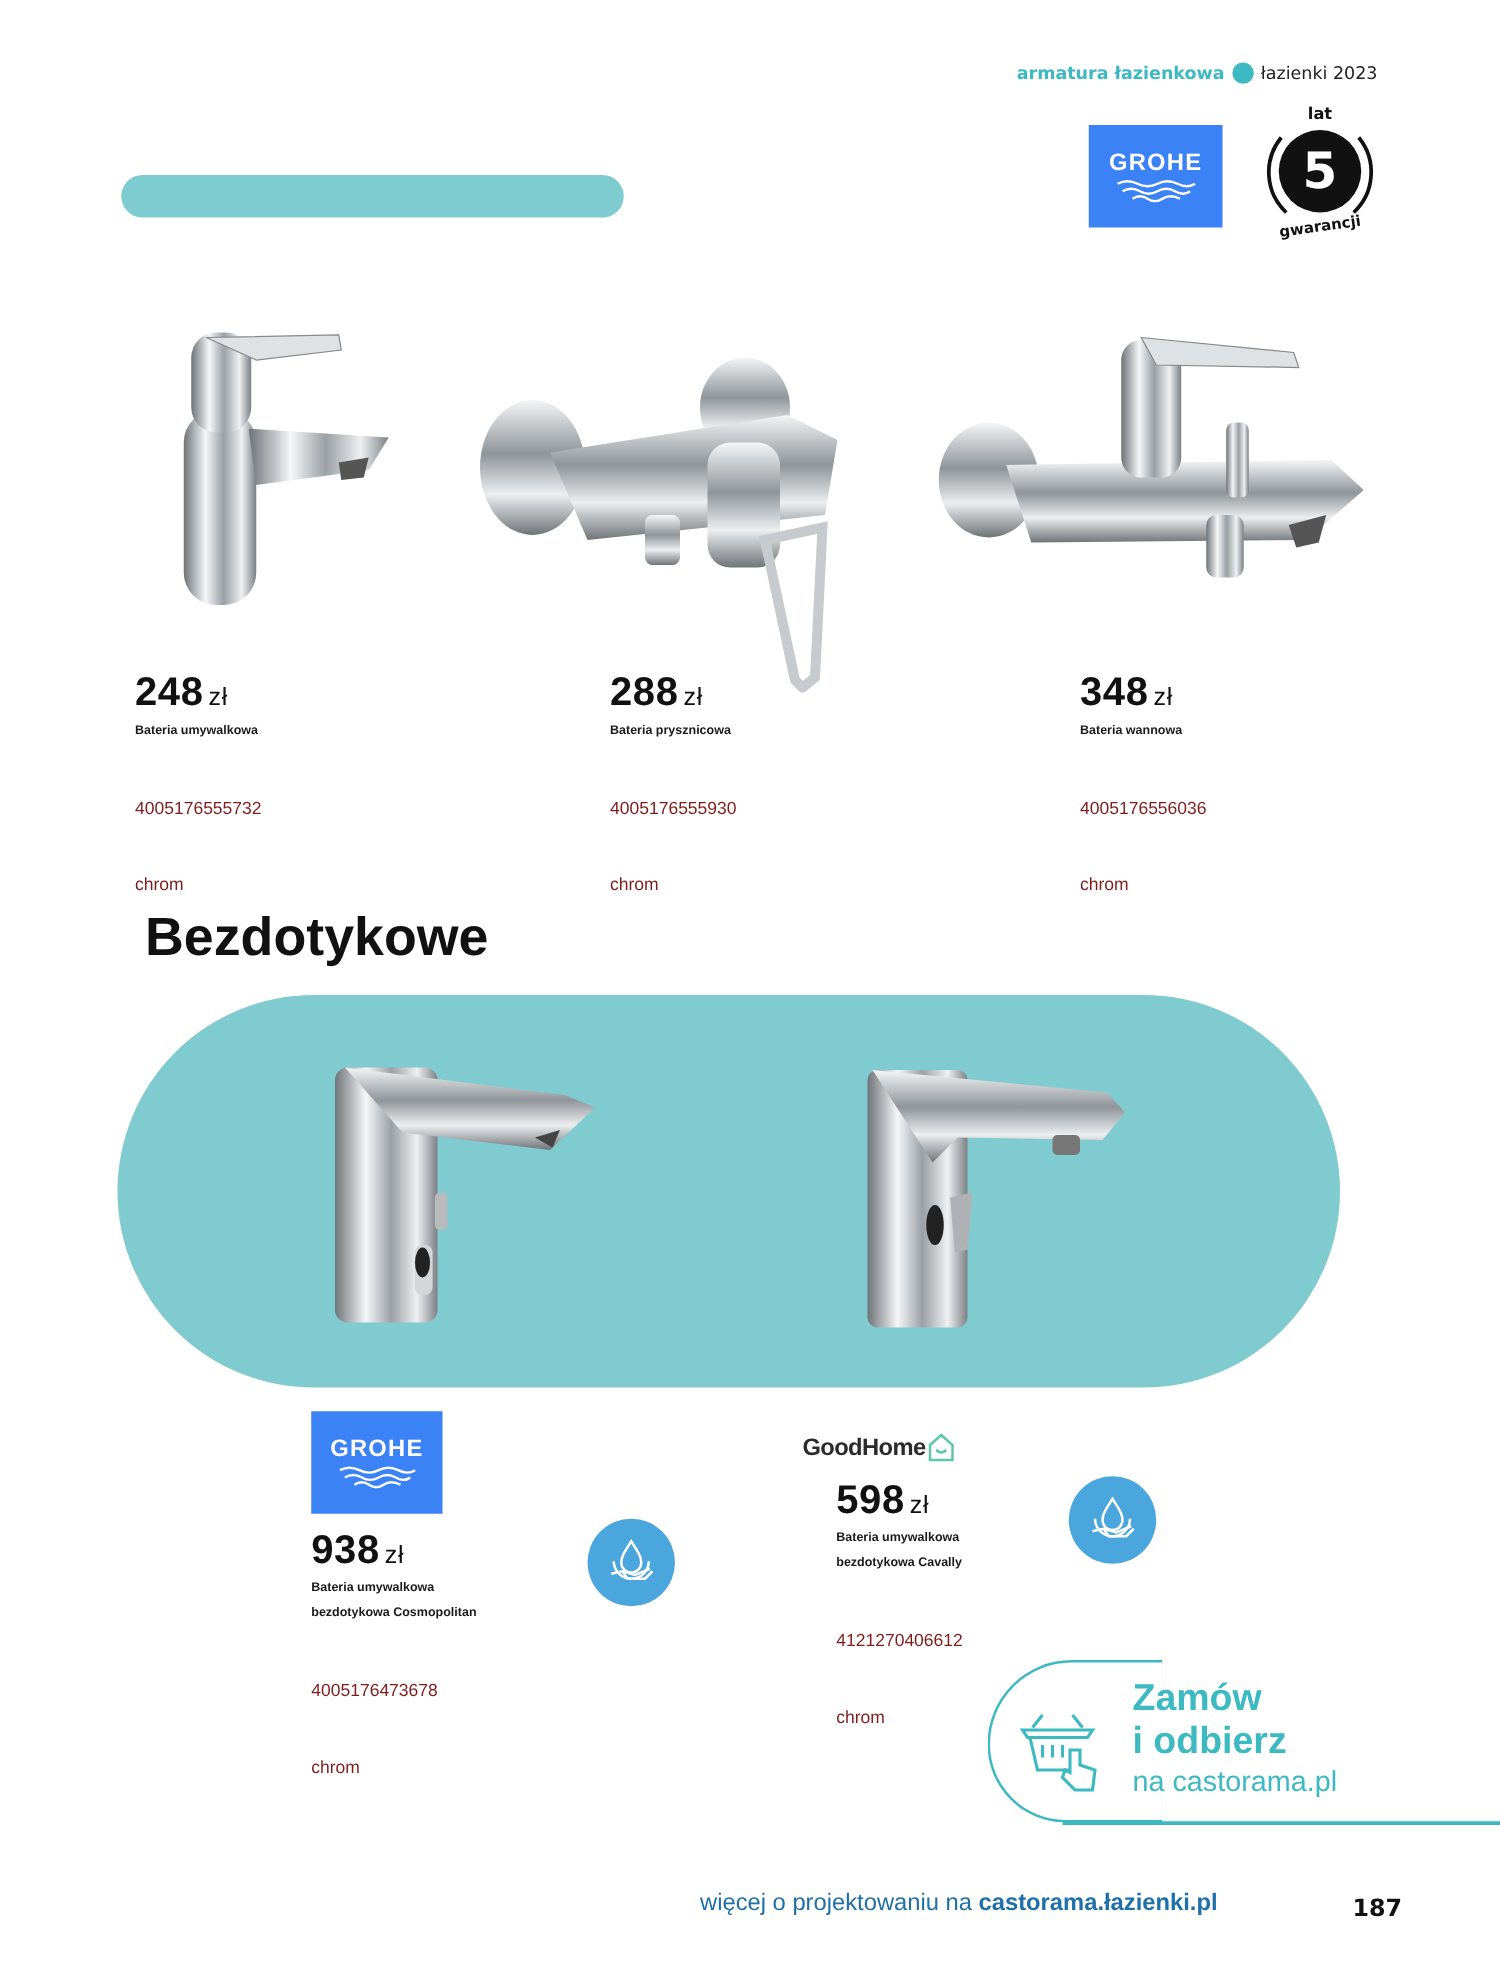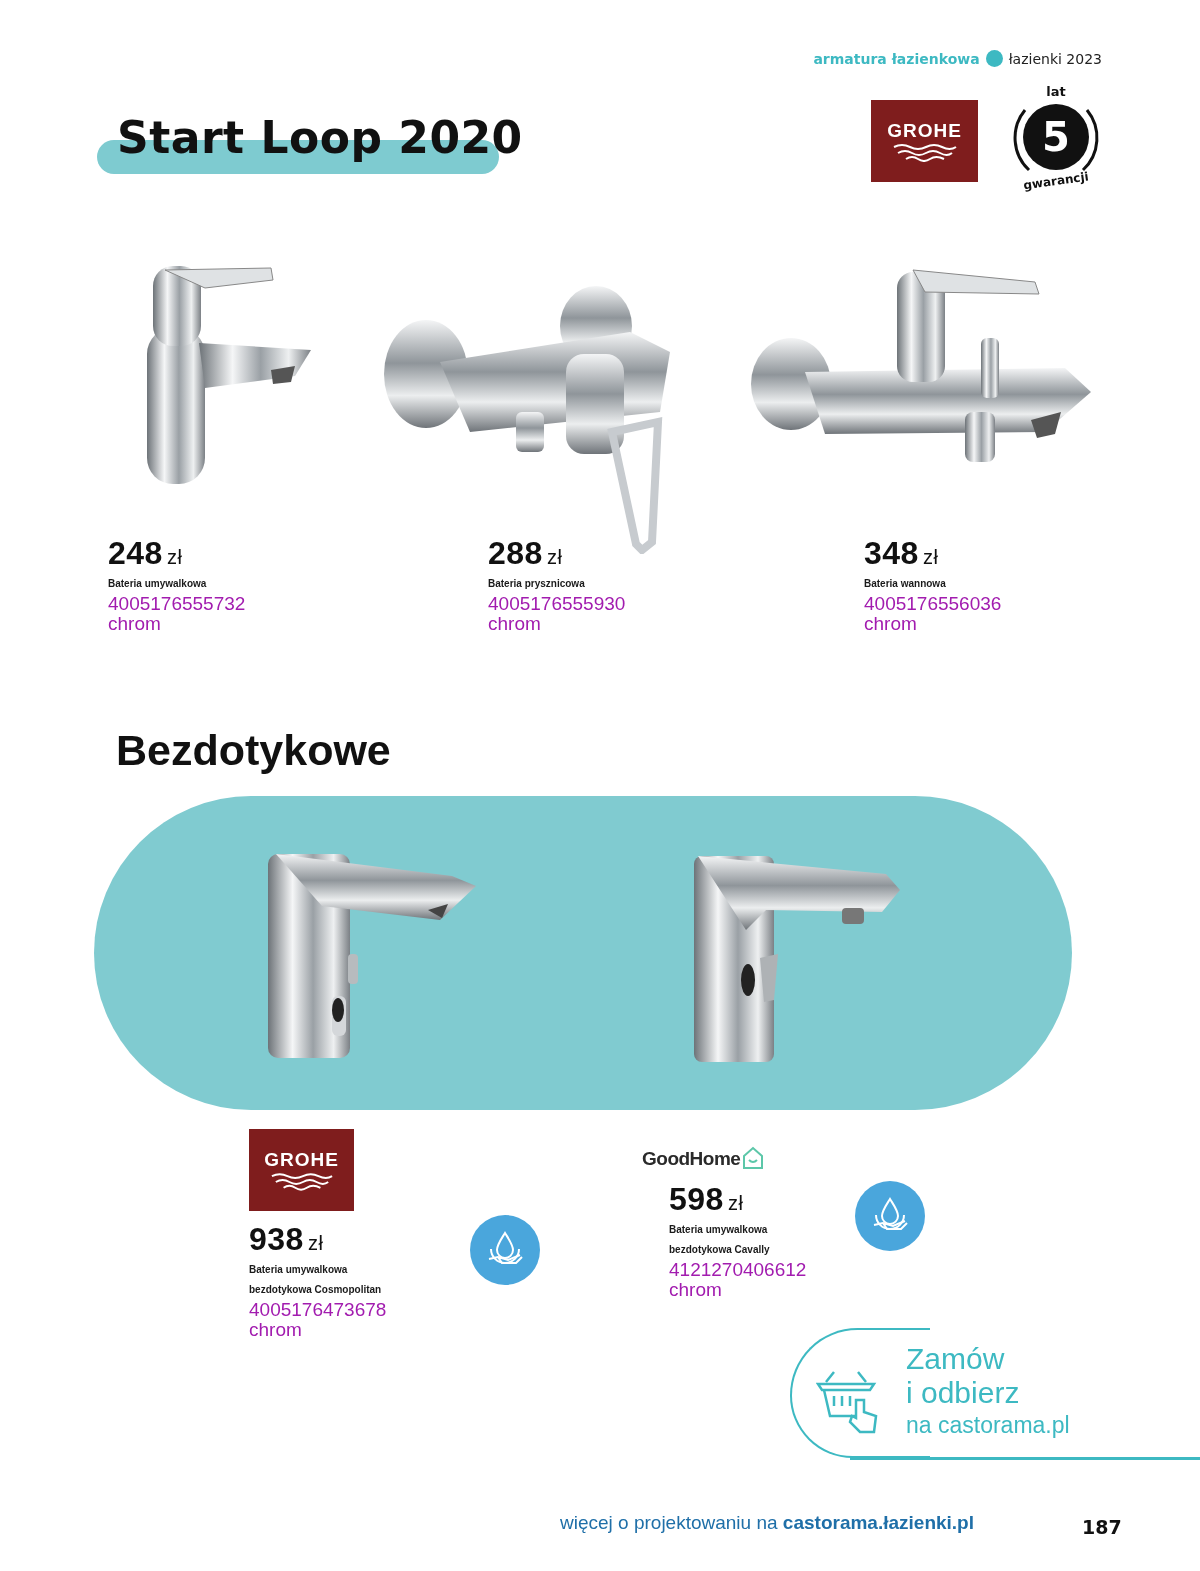--- a/index.html
+++ b/index.html
@@ -11,71 +11,70 @@
   
   .hdr { top: 50px; right: 98px; display: flex; align-items: center; gap: 6px; font-size: 14px; font-weight: bold; }
   .hdr .cat { color: #3db9c2; }
   .hdr .dot { width: 17px; height: 17px; border-radius: 50%; background: #3db9c2; display: inline-block; }
   .hdr .yr { color: #222; font-weight: normal; font-size: 14px; }
 
   .title-wrap { left: 97px; top: 112px; width: 402px; height: 62px; }
   .title-bar { position: absolute; left: 0; top: 28px; width: 402px; height: 34px; background: #7ecbd0; border-radius: 17px; }
   .title { position: absolute; left: 20px; top: 0; font-size: 44px; font-weight: bold; letter-spacing: 0.5px; color: #111; white-space: nowrap; }
 
-  .grohe { background: #7f1d1d; display: flex; flex-direction: column; align-items: center; justify-content: center; color: #fff; }
+  .grohe { background: #3b82f6; display: flex; flex-direction: column; align-items: center; justify-content: center; color: #fff; }
   .grohe .gtxt { font-family: "Liberation Sans", sans-serif; font-weight: bold; letter-spacing: 1px; }
   .grohe svg { display: block; }
 
   .warranty { left: 1007px; top: 86px; width: 98px; height: 104px; }
   .warranty .circle { position: absolute; left: 16px; top: 18px; width: 66px; height: 66px; border-radius: 50%; background: #111; color: #fff; font-weight: bold; font-size: 40px; display: flex; align-items: center; justify-content: center; }
   .warranty .lat { position: absolute; left: 0; right: 0; top: -2px; text-align: center; font-size: 13px; font-weight: bold; }
   .warranty .gw { position: absolute; left: 0; right: 0; bottom: 2px; text-align: center; font-size: 12px; font-weight: bold; transform: rotate(-8deg); }
 
   
   .pimg { display: block; }
   .pinfo { font-family: "Liberation Sans", sans-serif; }
   .price { font-size: 32px; font-weight: bold; letter-spacing: 0.5px; color: #111; line-height: 34px; }
   .price .cur { font-size: 20px; font-weight: normal; margin-left: 4px; }
   .pname { font-size: 10px; font-weight: bold; color: #1a1a1a; line-height: 20px; }
-  .pcode, .pcolor { font-size: 19px; color: #a21caf; line-height: 20px; }
+  .pcode, .pcolor { font-size: 14px; color: #7f1d1d; line-height: 20px; margin-top: 41px; }
 
   .sec2 { left: 116px; top: 726px; font-size: 43px; font-weight: bold; color: #111; font-family: "Liberation Sans", sans-serif; }
 
   .pill { left: 94px; top: 796px; width: 978px; height: 314px; background: #80cbd0; border-radius: 157px; }
 
   .touch-icon { width: 70px; height: 70px; border-radius: 50%; background: #4aa6dc; display: flex; align-items: center; justify-content: center; }
 
   .goodhome { left: 642px; top: 1146px; display: flex; align-items: flex-end; gap: 2px; font-family: "Liberation Sans", sans-serif; font-size: 19px; font-weight: bold; color: #2a2a2a; letter-spacing: -0.5px; }
 
   
   .promo { left: 790px; top: 1328px; width: 410px; height: 132px; }
   .promo .arc { position: absolute; left: 0; top: 0; width: 140px; height: 130px; border: 2px solid #3db9c2; border-right: none; border-radius: 70px 0 0 65px; }
   .promo .line { position: absolute; left: 60px; right: 0; bottom: 0; height: 3px; background: #3db9c2; }
-  .promo .l1, .promo .l2 { position: absolute; left: 116px; font-size: 30px; font-weight: normal; color: #3db9c2; font-family: "Liberation Sans", sans-serif; }
+  .promo .l1, .promo .l2 { position: absolute; left: 116px; font-size: 30px; font-weight: bold; color: #3db9c2; font-family: "Liberation Sans", sans-serif; }
   .promo .l1 { top: 14px; }
   .promo .l2 { top: 48px; }
   .promo .l3 { position: absolute; left: 116px; top: 84px; font-size: 23px; color: #3db9c2; font-family: "Liberation Sans", sans-serif; }
   .promo .basket { position: absolute; left: 26px; top: 32px; }
 
   .footer { left: 560px; top: 1512px; font-size: 19px; color: #1f6fa8; font-family: "Liberation Sans", sans-serif; }
   .footer b { font-weight: bold; }
   .pageno { left: 1082px; top: 1516px; font-size: 19px; font-weight: bold; color: #111; }
 </style>
 </head>
 <body>
 
 <div class="abs hdr">
   <span class="cat">armatura łazienkowa</span>
   <span class="dot"></span>
   <span class="yr">łazienki 2023</span>
 </div>
 
 <div class="abs title-wrap">
   <div class="title-bar"></div>
-  <div class="title">Start Loop 2020</div>
 </div>
 
 <div class="abs grohe" style="left:871px; top:100px; width:107px; height:82px;">
   <span class="gtxt" style="font-size:19px;">GROHE</span>
   <svg width="66" height="20" viewBox="0 0 66 20">
     <path d="M2 5 Q10 1 18 5 T34 5 T50 5 T64 5" stroke="#fff" stroke-width="2" fill="none"></path>
     <path d="M6 11 Q13 7 20 11 T34 11 T48 11 T60 11" stroke="#fff" stroke-width="2" fill="none"></path>
     <path d="M14 17 Q20 13 26 17 T38 17 T52 17" stroke="#fff" stroke-width="2" fill="none"></path>
   </svg>
 </div>

